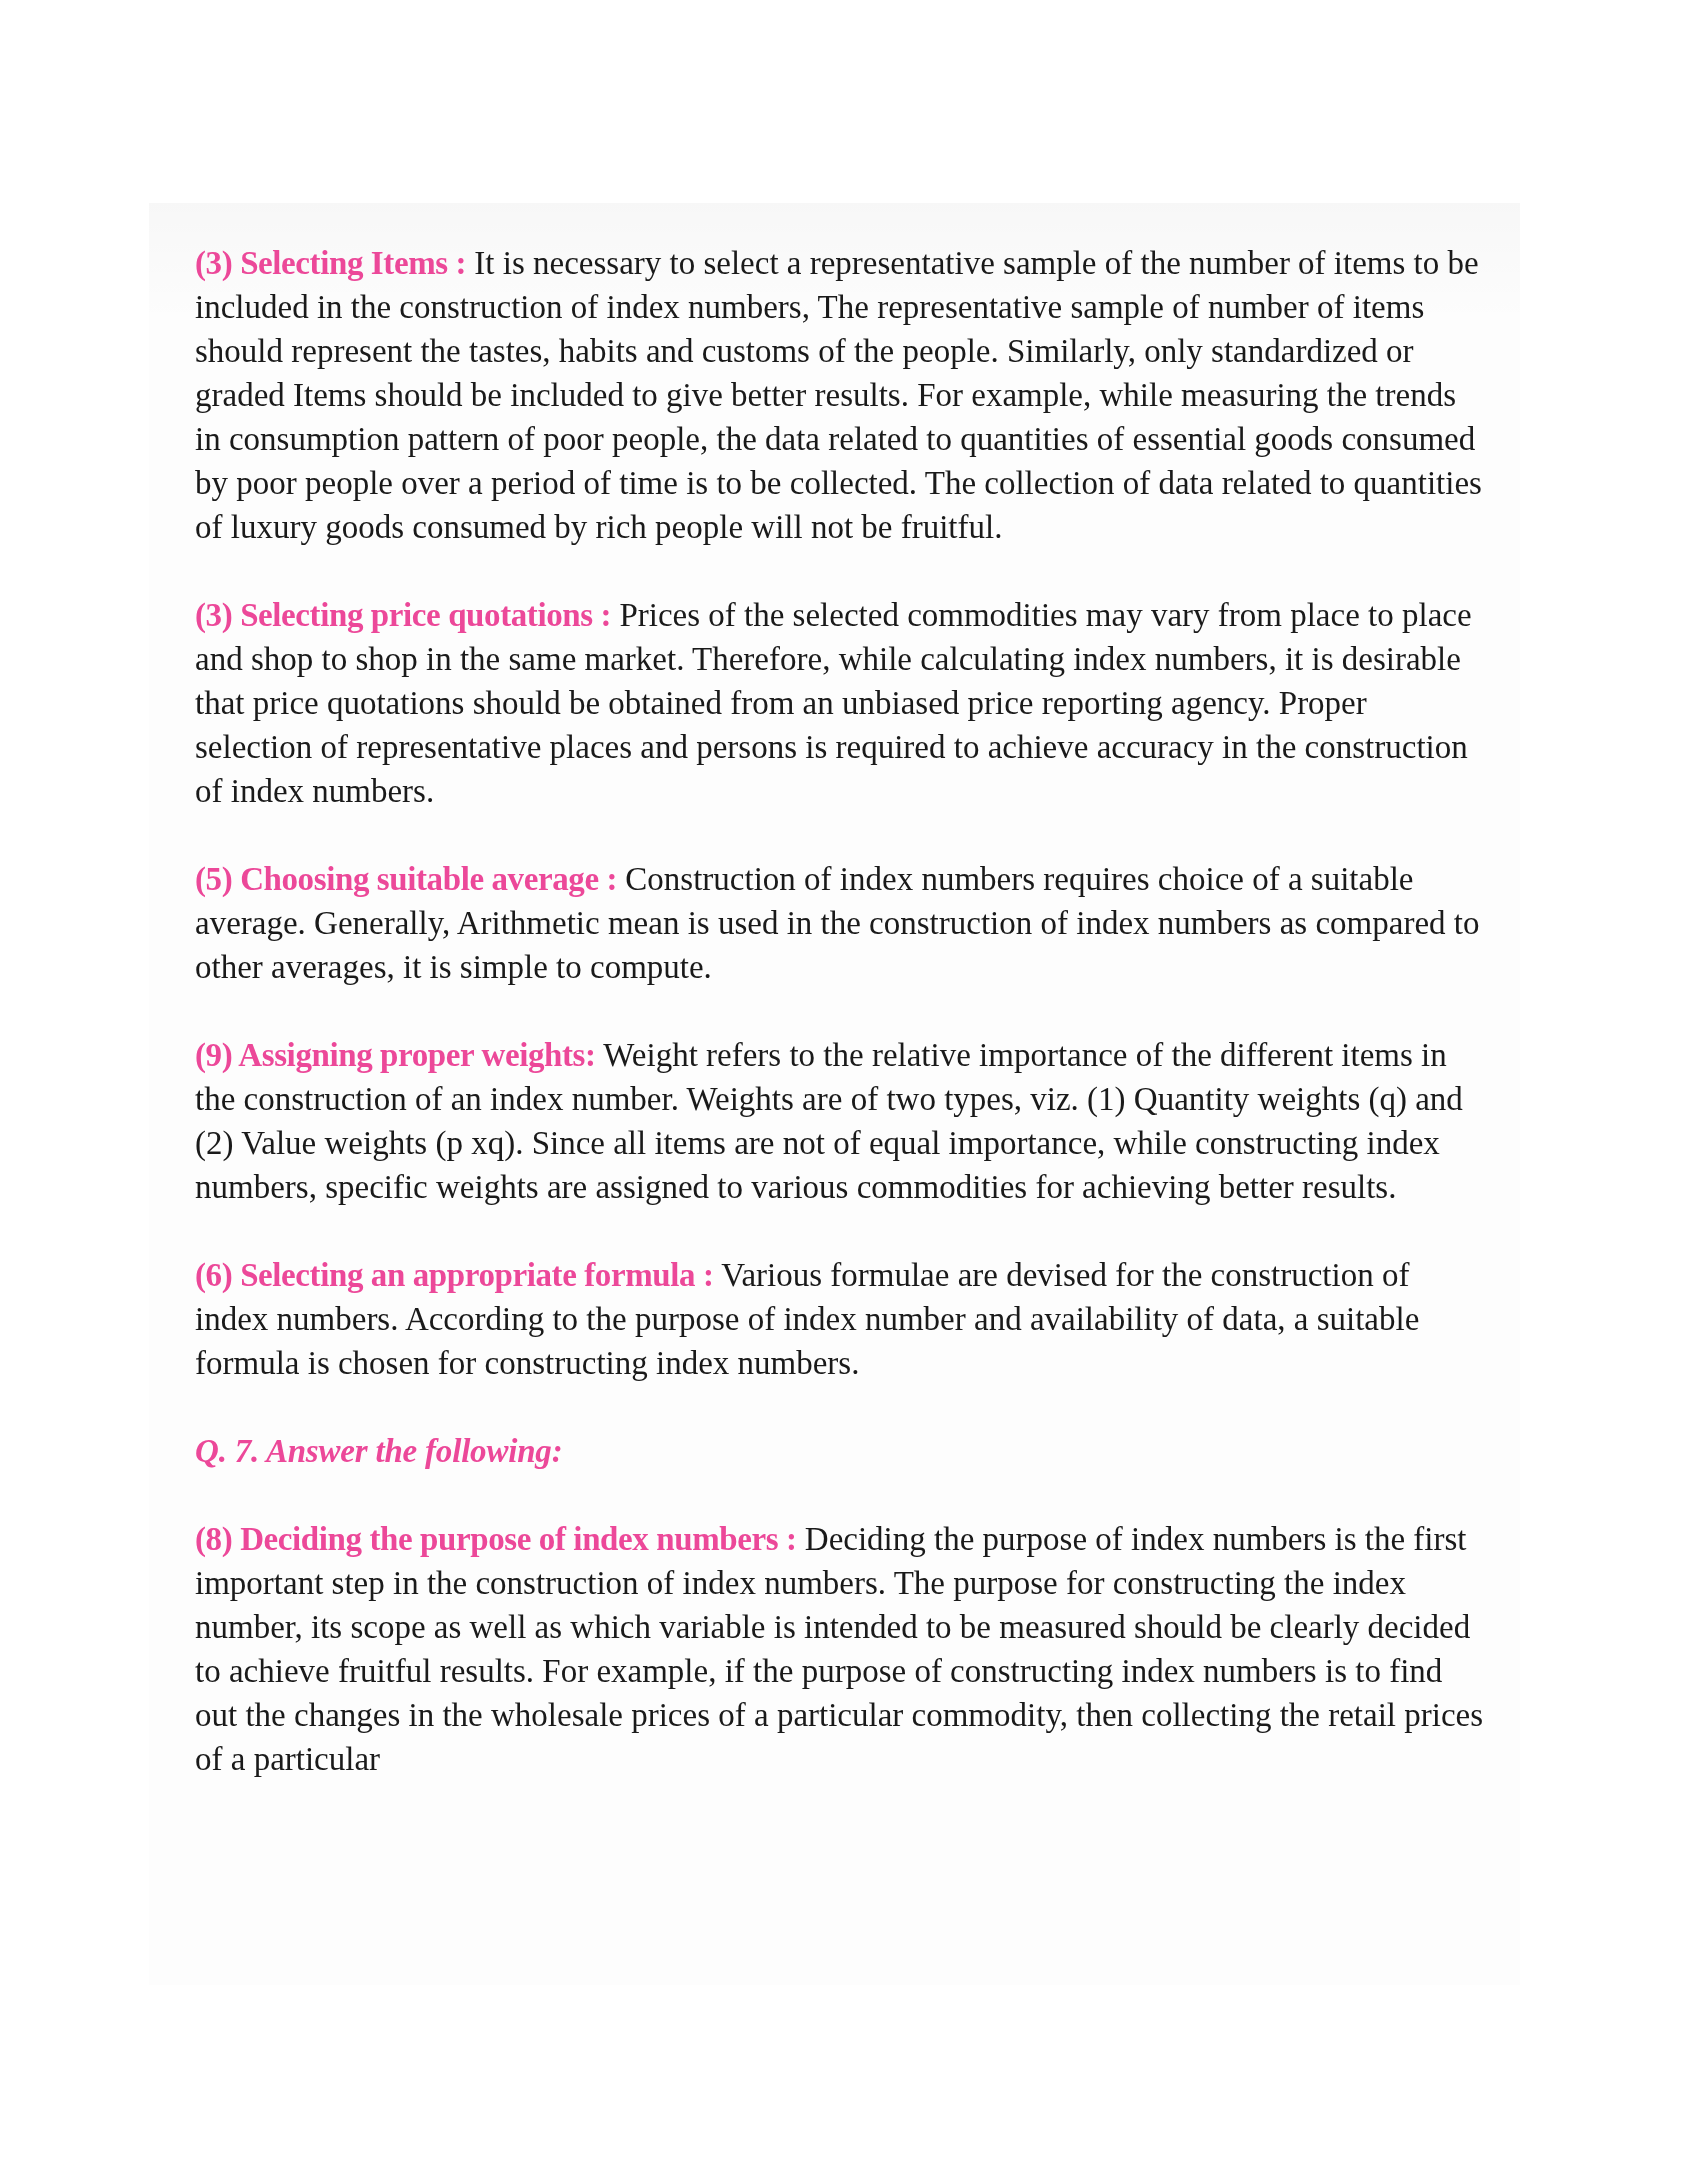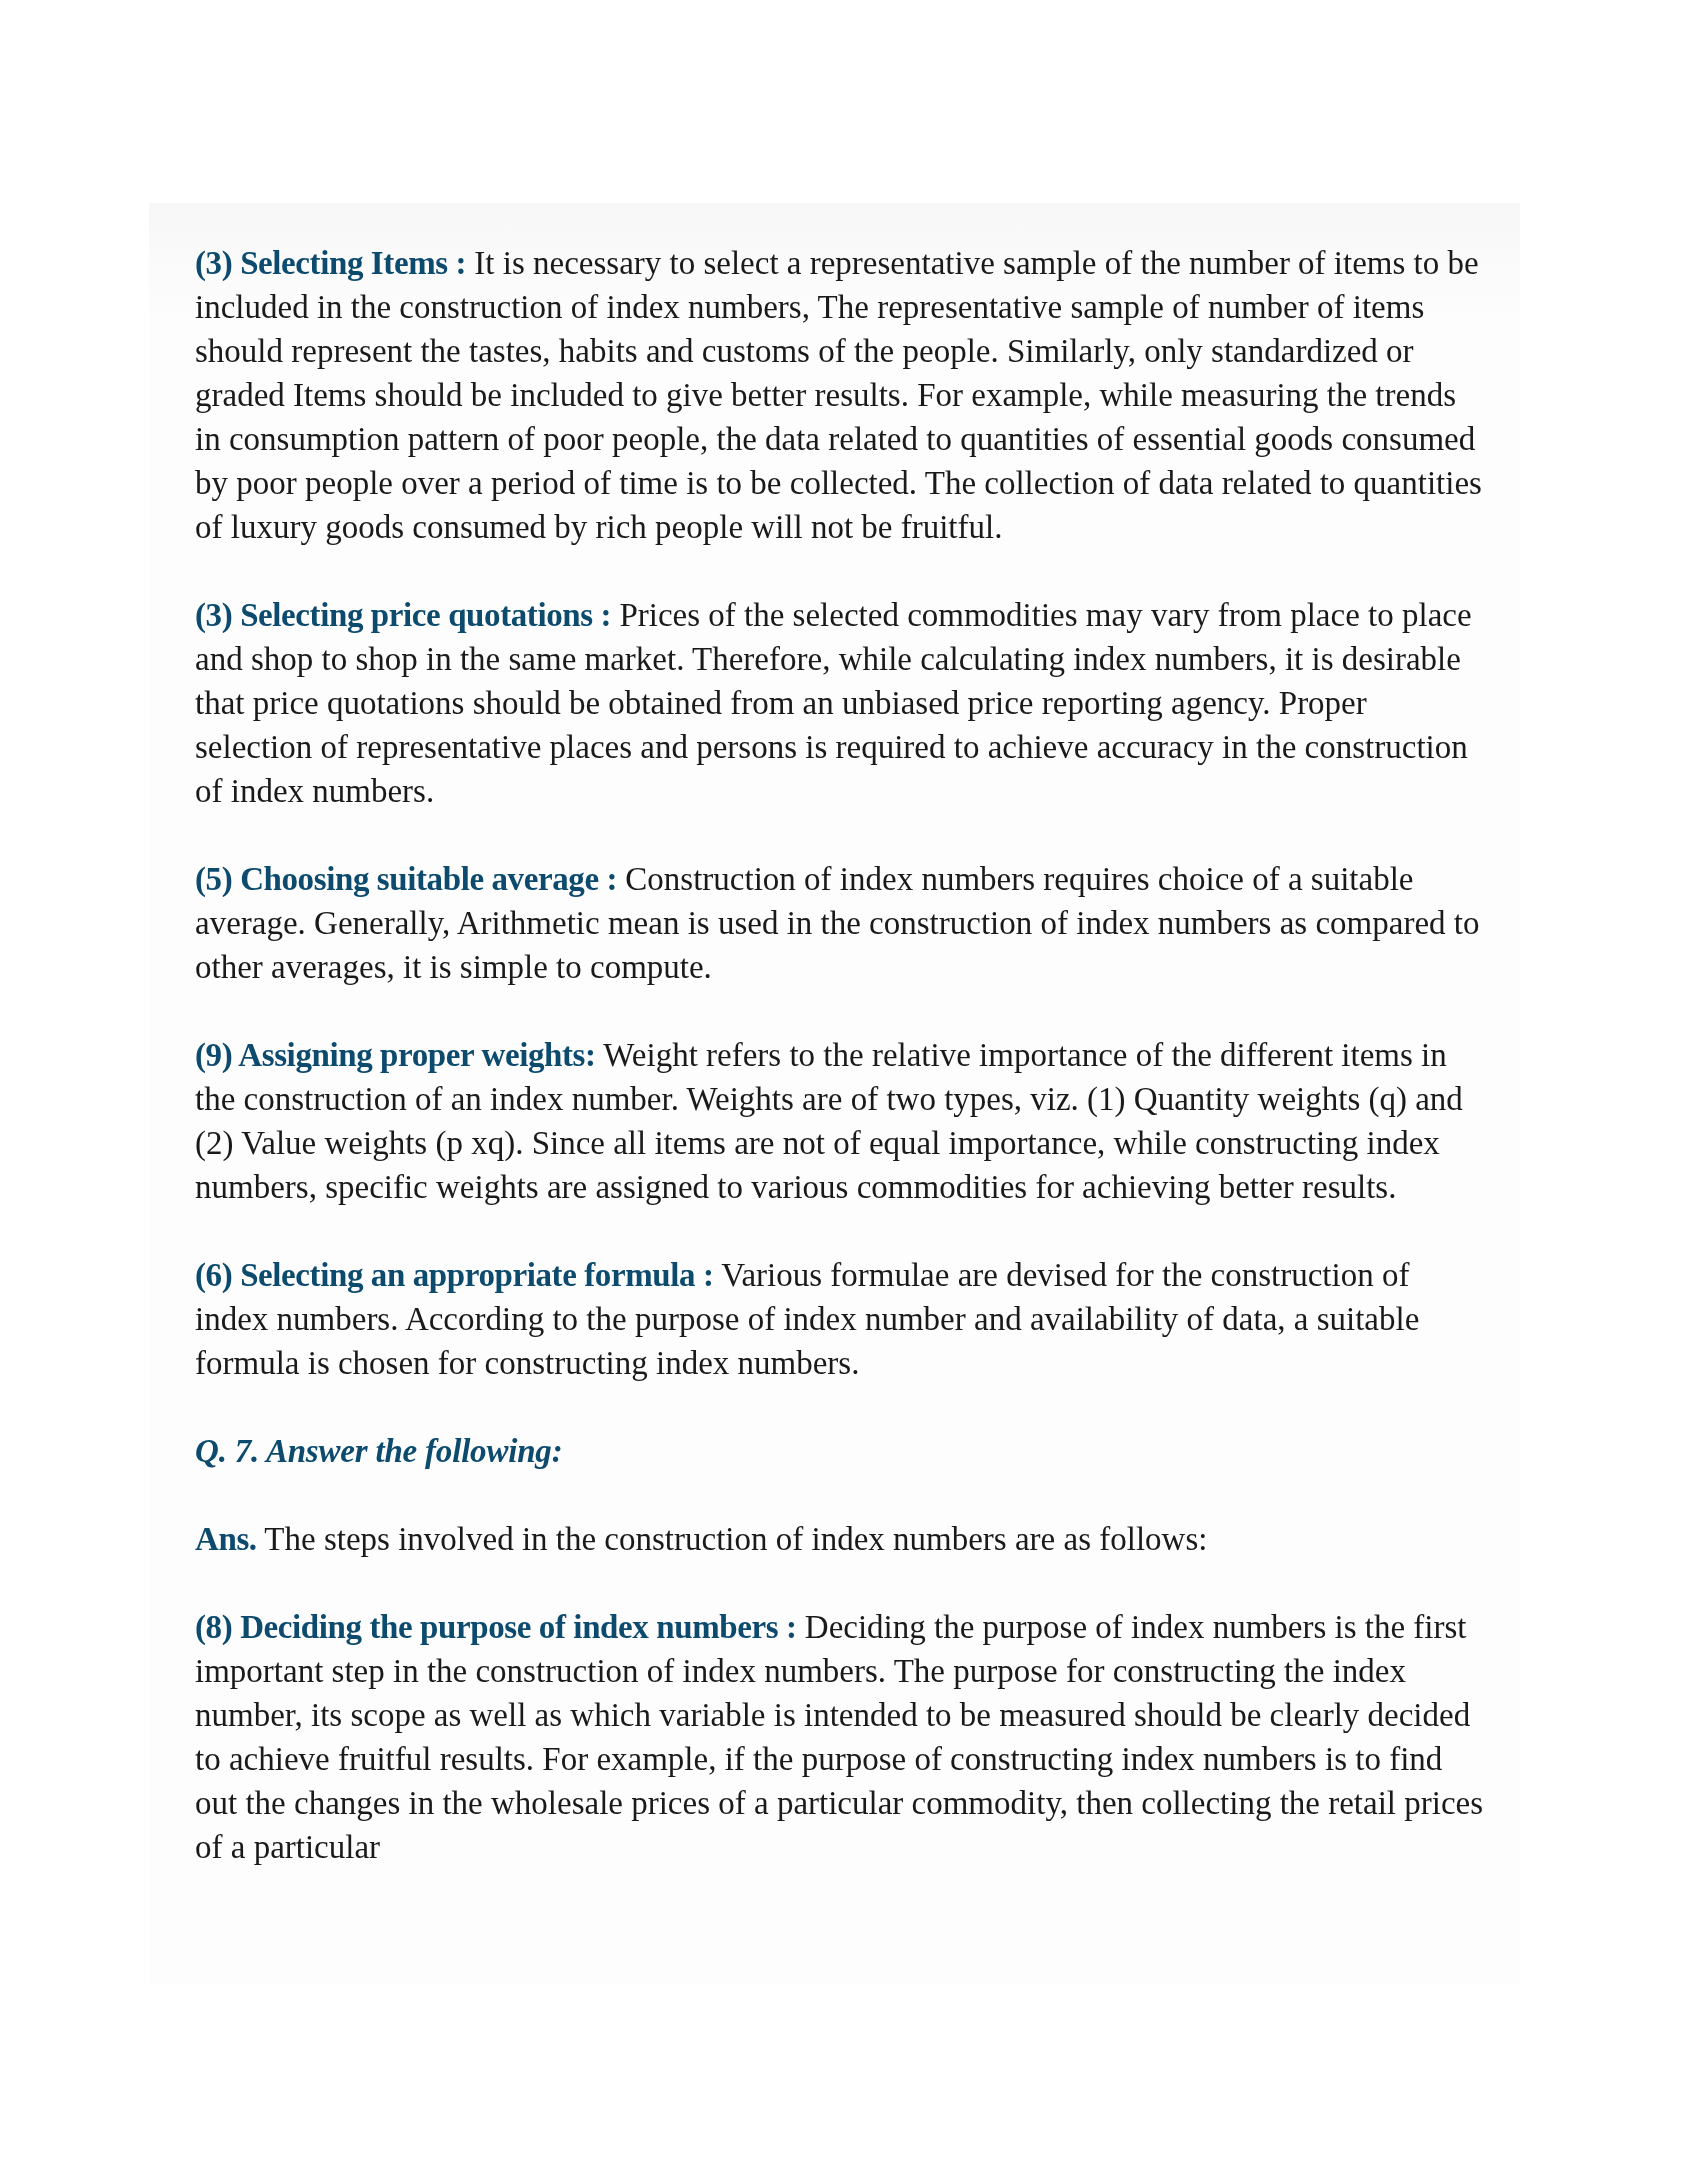--- a/index.html
+++ b/index.html
@@ -36,21 +36,21 @@
     font-size: 33px;
     line-height: 44px;
     text-align: left;
   }
   .doc-body p {
     margin: 0 0 44px 0;
     padding: 0;
   }
   .para-label {
     font-weight: 700;
-    color: #0c4a6e;
+    color: #ec4899;
     letter-spacing: -0.4px;
   }
   .para-text {
     font-weight: 400;
   }
   .heading-para .para-label {
     letter-spacing: -0.2px;
     font-style: italic;
   }
 </style>
@@ -85,24 +85,20 @@
     <p>
       <span class="para-label">(6) Selecting an appropriate formula :</span>
       <span class="para-text">Various formulae are devised for the construction of index numbers. According to the purpose of index number and availability of data, a suitable formula is chosen for constructing index numbers.</span>
     </p>
 
     <p class="heading-para">
       <span class="para-label">Q. 7. Answer the following:</span><span class="para-text"></span>
     </p>
 
 
-    <p>
-      <span class="para-label">Ans.</span>
-      <span class="para-text">The steps involved in the construction of index numbers are as follows:</span>
-    </p>
 
     <p>
       <span class="para-label">(8) Deciding the purpose of index numbers :</span>
       <span class="para-text">Deciding the purpose of index numbers is the first important step in the construction of index numbers. The purpose for constructing the index number, its scope as well as which variable is intended to be measured should be clearly decided to achieve fruitful results. For example, if the purpose of constructing index numbers is to find out the changes in the wholesale prices of a particular commodity, then collecting the retail prices of a particular</span>
     </p>
 
   </div>
 </div>
 
 

